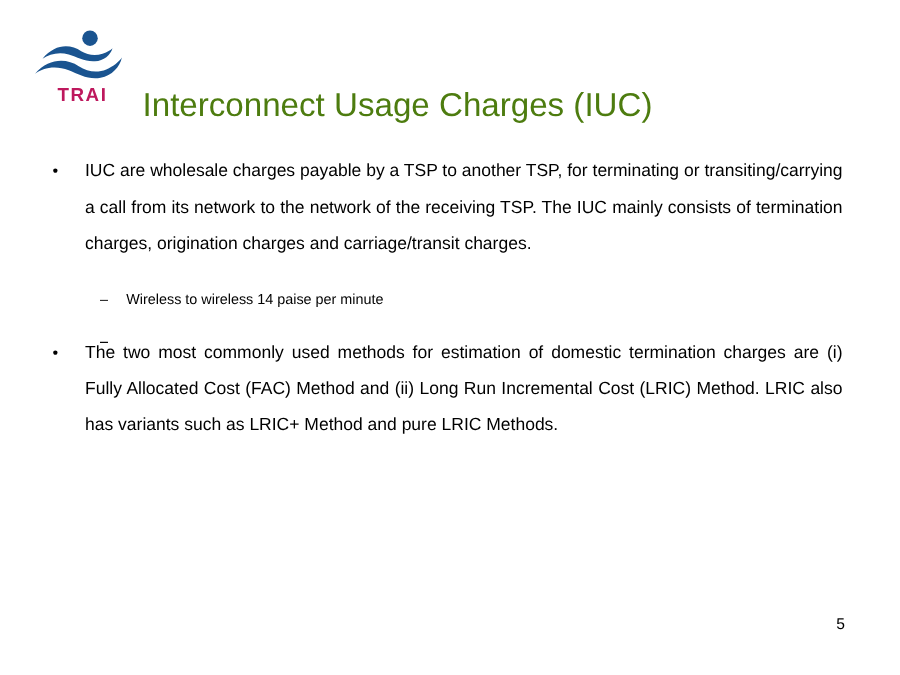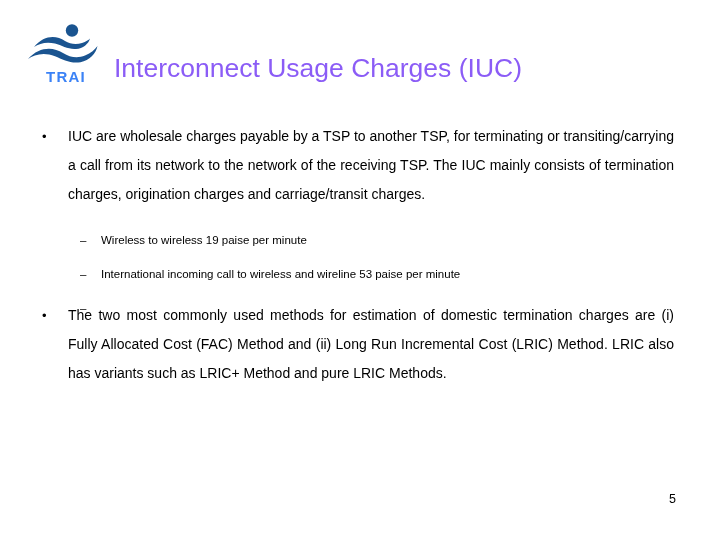--- a/index.html
+++ b/index.html
@@ -42,30 +42,30 @@
   .logo-wordmark {
     position: absolute;
     left: 0;
     top: 46px;
     width: 84px;
     text-align: center;
     font-family: "Liberation Sans", sans-serif;
     font-weight: bold;
     font-size: 15px;
     letter-spacing: 1.2px;
-    color: #3b82f6;
+    color: #be185d;
   }
   .slide-title {
     position: absolute;
     left: 114px;
-    top: 52px;
+    top: 68px;
     width: 592px;
     font-size: 26.5px;
     line-height: 32px;
-    color: #8b5cf6;
+    color: #4d7c0f;
     white-space: nowrap;
   }
 
   
   .slide-body {
     position: absolute;
     left: 0;
     top: 110px;
     width: 720px;
     height: 380px;
@@ -162,25 +162,24 @@
     <div class="bullet-l1">
       <span class="marker">•</span>
       <div class="para">IUC are wholesale charges payable by a TSP to another TSP, for terminating or transiting/carrying a call from its network to the network of the receiving TSP. The IUC mainly consists of termination charges, origination charges and carriage/transit charges.</div>
     </div>
 
     <div class="spacer-b"></div>
 
     <ul class="sublist">
       <li class="bullet-l2">
         <span class="marker">–</span>
-        <span>Wireless to wireless  19 paise per minute</span>
+        <span>Wireless to wireless  14 paise per minute</span>
       </li>
       <li class="bullet-l2">
         <span class="marker">–</span>
-        <span>International incoming call to wireless and wireline 53 paise per minute</span>
       </li>
       <li class="bullet-l2">
         <span class="marker">–</span>
       </li>
     </ul>
 
     <div class="spacer-c"></div>
 
     <div class="bullet-l1">
       <span class="marker">•</span>

